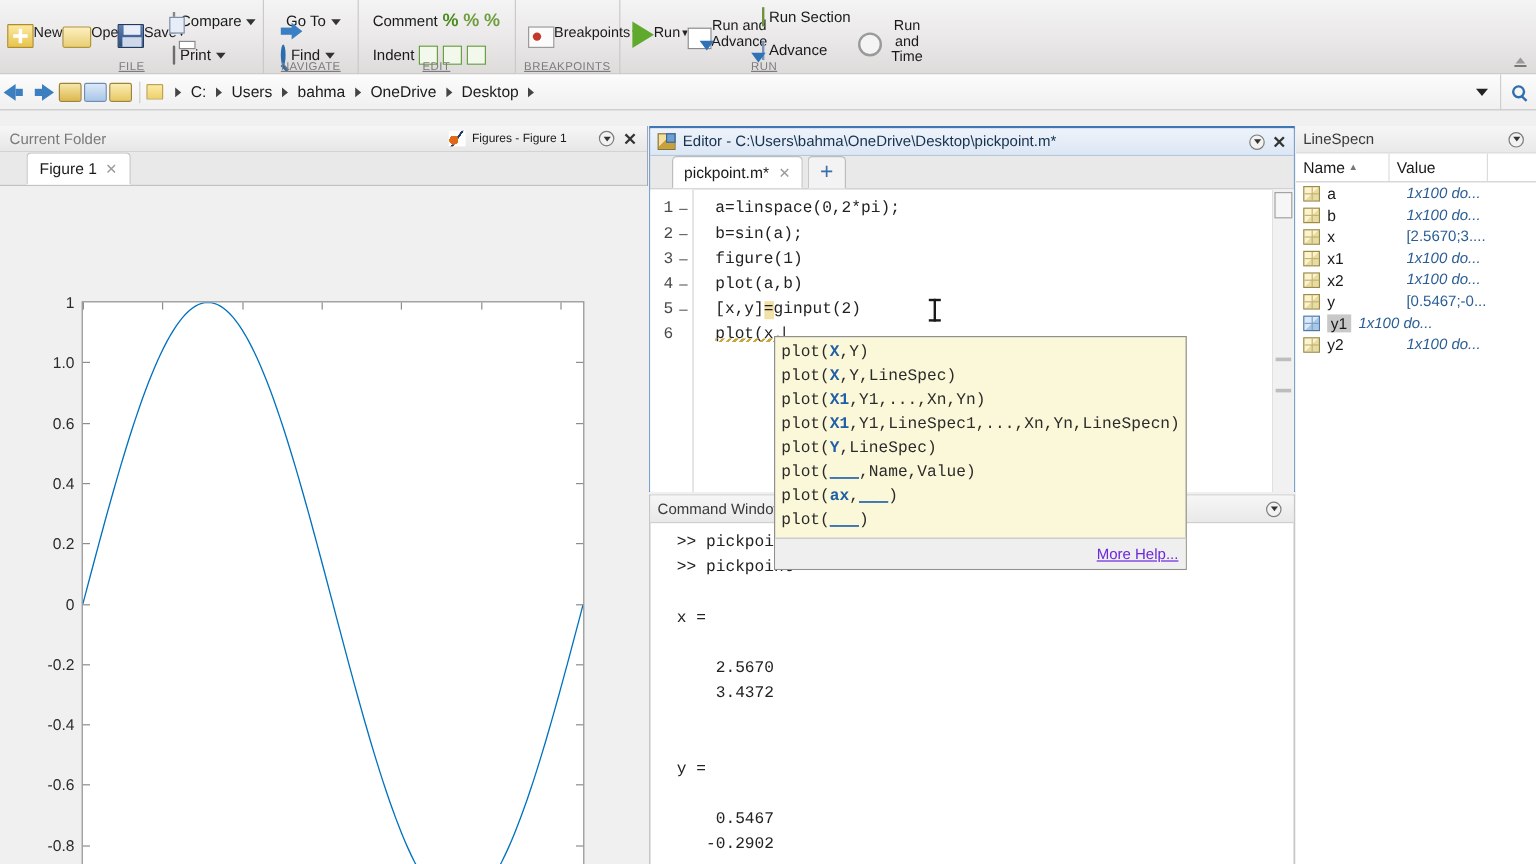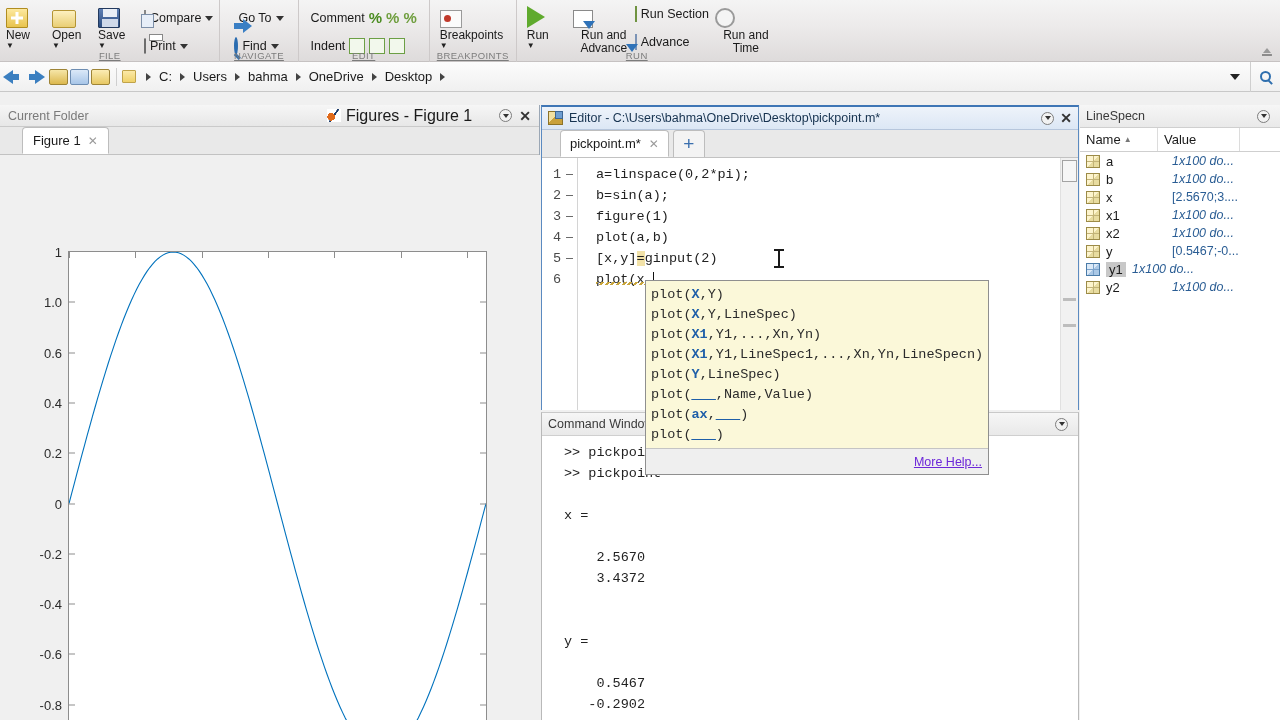--- a/index.html
+++ b/index.html
@@ -15,22 +15,22 @@
   
   .ribbon {
     position: absolute; left:0; top:0; width:1280px; height:62px;
     background: linear-gradient(180deg,#f4f4f4 0%,#eceaea 45%,#dedbdb 100%);
     border-bottom: 1px solid #c6c2c2;
   }
   .ribbon-groups { display:flex; height:62px; align-items:flex-end; }
   .rgroup { height:62px; display:flex; align-items:flex-start; padding:0 6px;
             border-right:1px solid #cdc9c9; position:relative; }
   .rgroup.nb { border-right:none; }
-  .bigbtn { width:46px; display:flex; flex-direction:column; align-items:flex-start;
-            padding-top:2px; cursor:default; }
+  .bigbtn { width:46px; display:flex; flex-direction:row; align-items:center;
+            padding-top:14px; cursor:default; }
   .bigbtn .ic { height:26px; display:flex; align-items:flex-end; }
   .bigbtn .lb { font-size:12px; color:#1a1a1a; line-height:13px; margin-top:1px; text-align:center; }
   .bigbtn .cv { font-size:8px; color:#222; line-height:7px; }
   .bigbtn.wide { width:62px; }
   .bigbtn.wide2 { width:66px; }
 
   .col2 { display:flex; flex-direction:column; justify-content:flex-start; padding-top:4px; }
   .smrow { display:flex; align-items:center; height:28px; gap:4px; }
   .smrow .lbl { font-size:12.5px; color:#1a1a1a; }
   .caret { width:0;height:0;border-left:4px solid transparent;border-right:4px solid transparent;
@@ -384,21 +384,21 @@
         <span class="mag"></span>
       </div>
     </div>
   </div>
 
   <div class="figpanel">
     <div class="figtitlebar">
       <span class="cf-label">Current Folder</span>
       <div class="figdoc-title">
         <span class="mlogo"></span>
-        <span style="font-size:16px;color:#1a1a1a;">Figures - Figure 1</span>
+        <span style="font-size:10px;color:#1a1a1a;">Figures - Figure 1</span>
         <span style="display:flex;align-items:center;gap:7px;padding:0 8px 0 22px;">
           <span class="circ-dd">
               <i></i>
             </span>
           <span class="xclose">✕</span>
         </span>
       </div>
     </div>
     <div class="figtabstrip">
       <div class="figtab">

